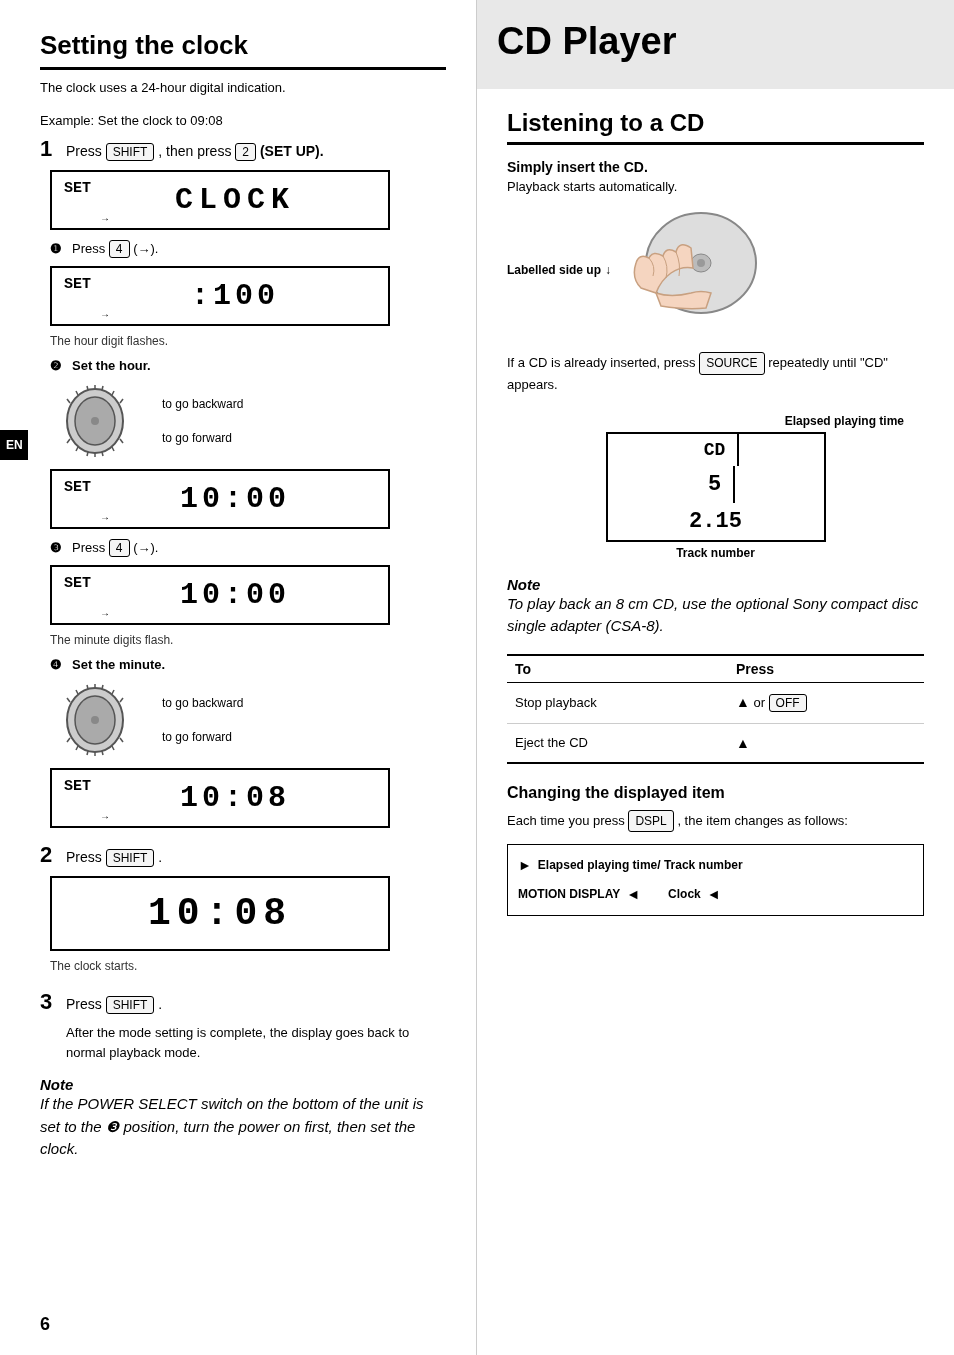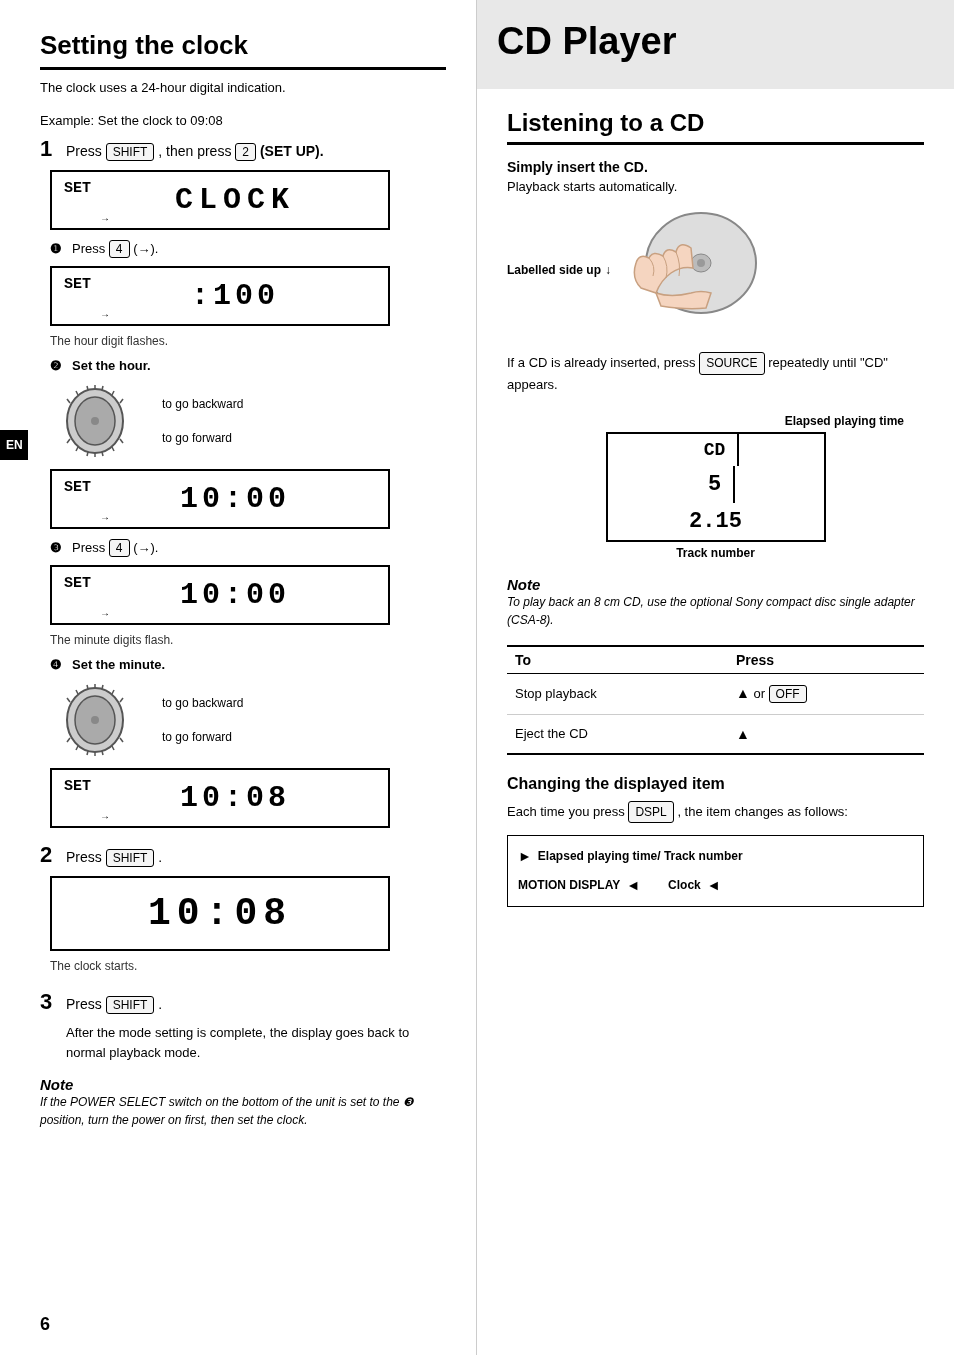--- a/index.html
+++ b/index.html
@@ -170,21 +170,21 @@
     .note-section {
       margin-top: 14px;
     }
     .note-title {
       font-weight: bold;
       font-style: italic;
       font-size: 15px;
     }
     .note-text {
       font-style: italic;
-      font-size: 12px;
+      font-size: 15px;
       line-height: 1.5;
     }
 
     
     .key {
       display: inline-block;
       border: 1px solid #000;
       border-radius: 3px;
       padding: 1px 6px;
       font-size: 12px;

